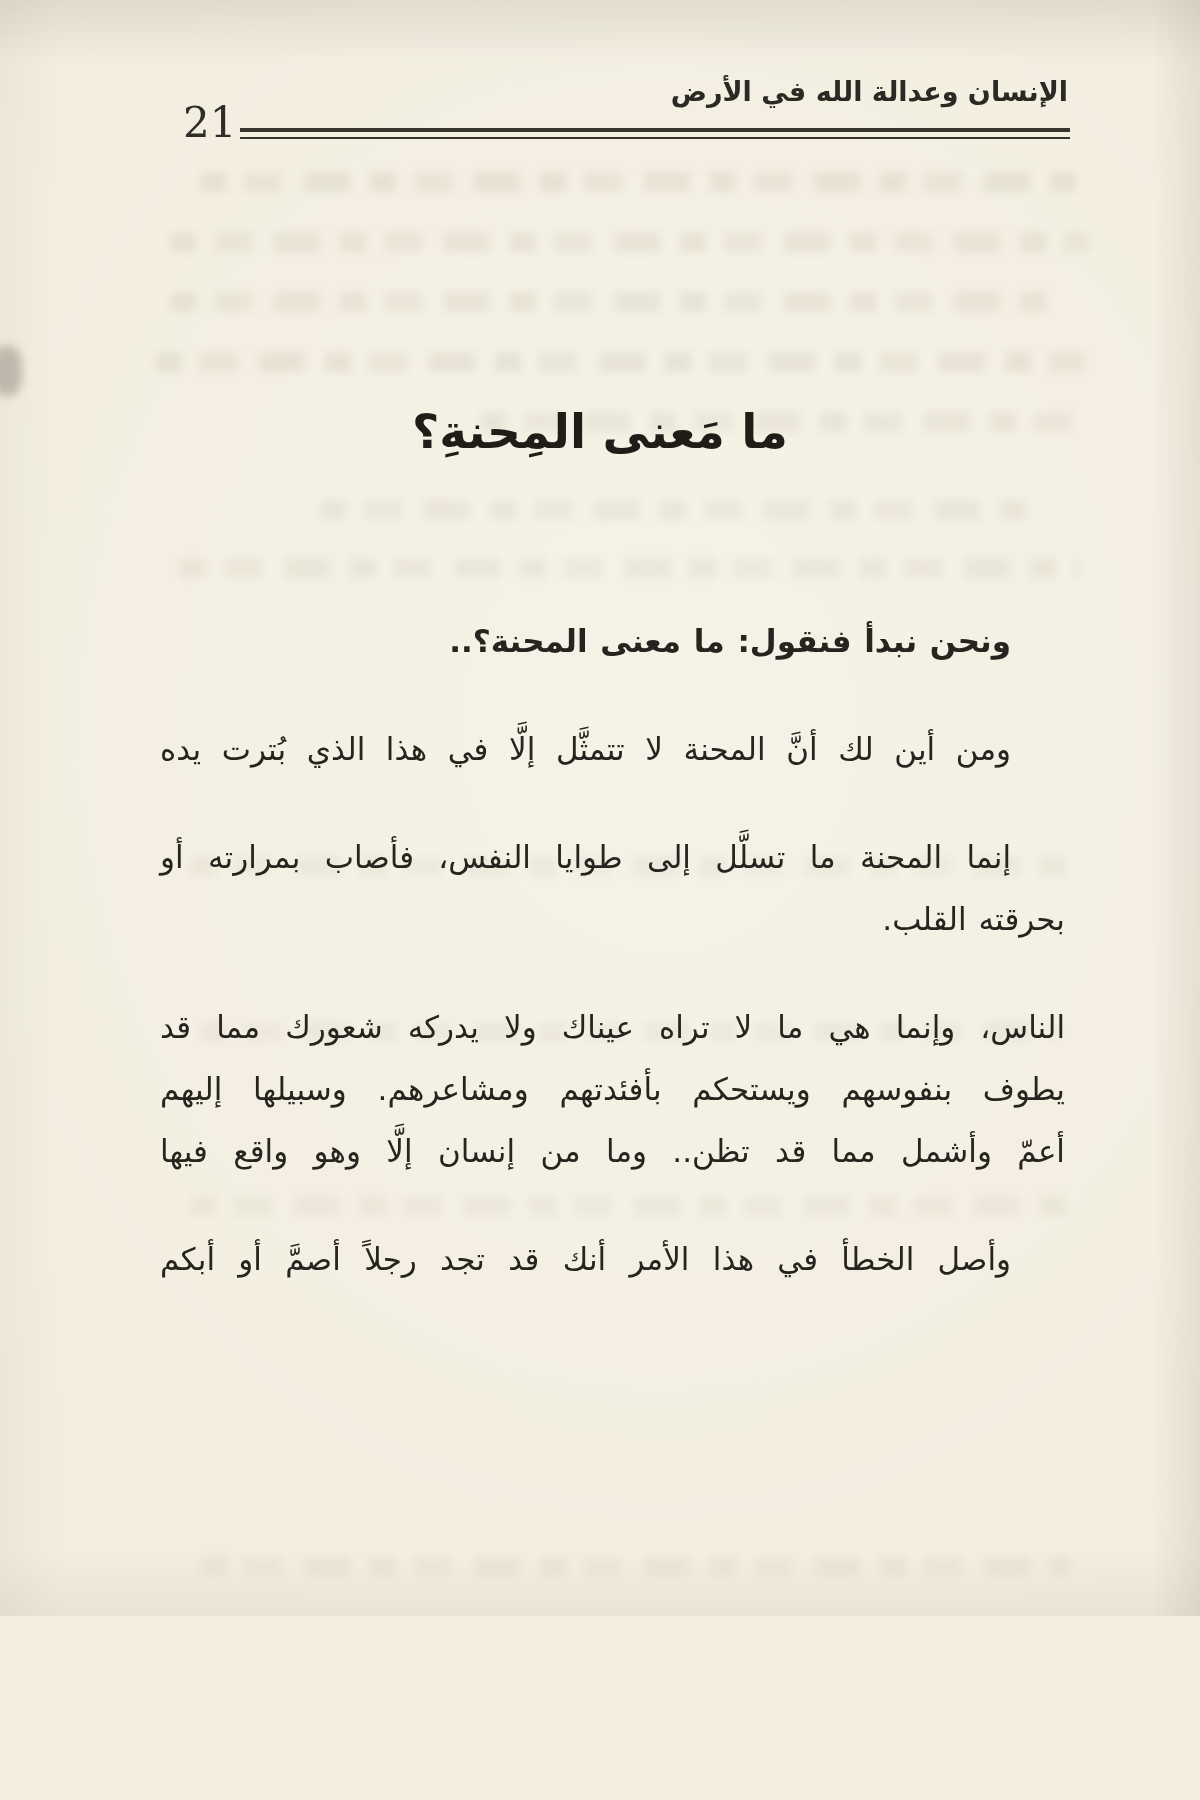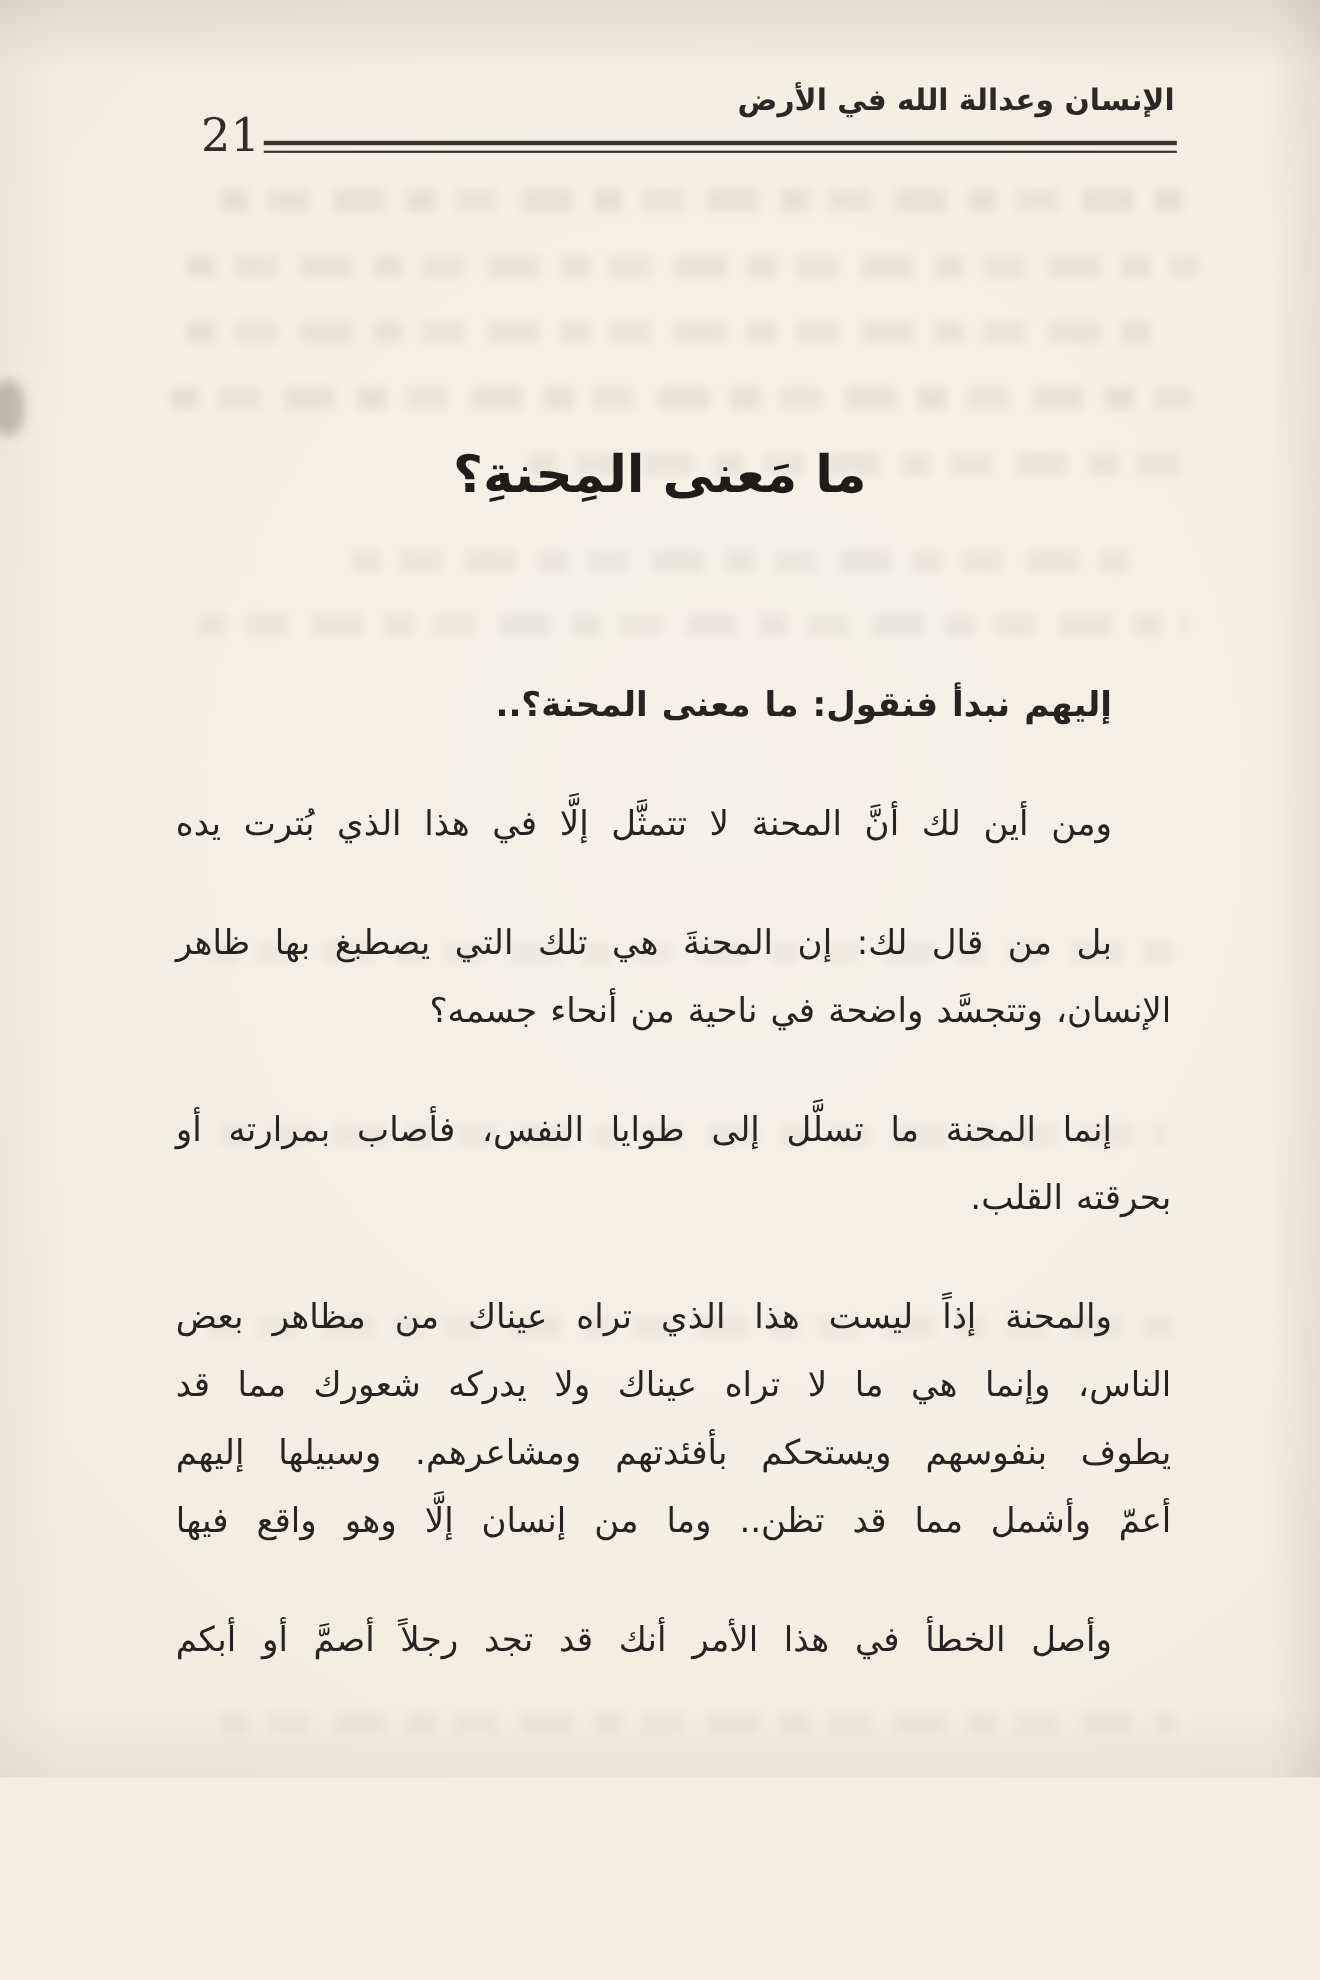--- a/index.html
+++ b/index.html
@@ -134,39 +134,34 @@
 
   <div class="running-head">الإنسان وعدالة الله في الأرض</div>
   <div class="page-number">21</div>
   <div class="header-rule"></div>
 
   <h1 class="title">ما مَعنى المِحنةِ؟</h1>
 
   <main class="body-block">
 
     <div class="para">
-      <div class="line indent bold">إليهم نبدأ فنقول: ما معنى المحنة؟..</div>
+      <div class="line indent bold">ونحن نبدأ فنقول: ما معنى المحنة؟..</div>
     </div>
 
     <div class="para">
       <div class="line full indent">ومن أين لك أنَّ المحنة لا تتمثَّل إلَّا في هذا الذي بُترت يده</div>
     </div>
 
-    <div class="para">
-      <div class="line full indent">بل من قال لك: إن المحنةَ هي تلك التي يصطبغ بها ظاهر</div>
-      <div class="line">الإنسان، وتتجسَّد واضحة في ناحية من أنحاء جسمه؟</div>
-    </div>
 
     <div class="para">
       <div class="line full indent">إنما المحنة ما تسلَّل إلى طوايا النفس، فأصاب بمرارته أو</div>
       <div class="line">بحرقته القلب.</div>
     </div>
 
     <div class="para">
-      <div class="line full indent">والمحنة إذاً ليست هذا الذي تراه عيناك من مظاهر بعض</div>
       <div class="line full">الناس، وإنما هي ما لا تراه عيناك ولا يدركه شعورك مما قد</div>
       <div class="line full">يطوف بنفوسهم ويستحكم بأفئدتهم ومشاعرهم. وسبيلها إليهم</div>
       <div class="line full">أعمّ وأشمل مما قد تظن.. وما من إنسان إلَّا وهو واقع فيها</div>
     </div>
 
     <div class="para">
       <div class="line full indent">وأصل الخطأ في هذا الأمر أنك قد تجد رجلاً أصمَّ أو أبكم</div>
     </div>
 
   </main>

